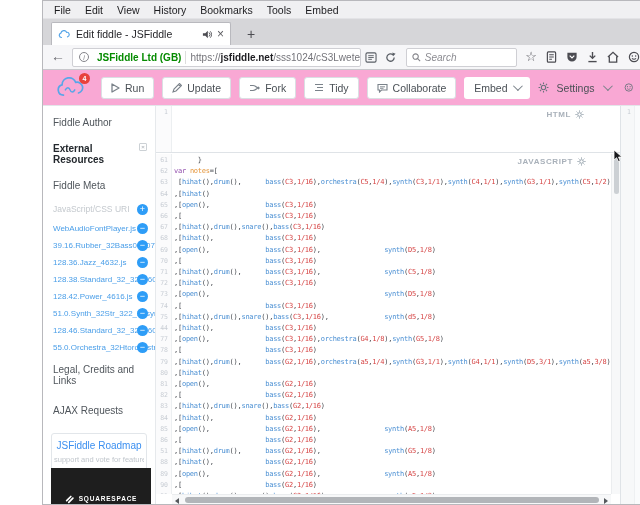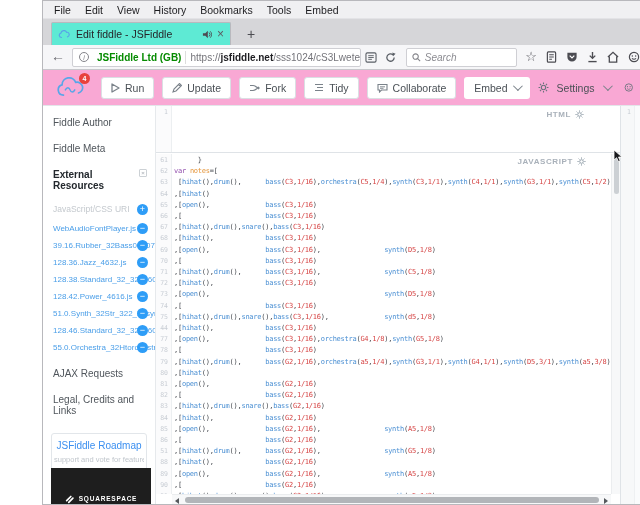--- a/index.html
+++ b/index.html
@@ -4,21 +4,21 @@
 <style>
   * { box-sizing: border-box; margin: 0; padding: 0; }
   html,body { width:640px; height:505px; }
   body { font-family:"Liberation Sans",sans-serif; background:#fff; }
   .window { position:relative; width:640px; height:505px; border:1px solid #b8b8bc; overflow:hidden; background:#fff;margin-left:42px; }
 
   
   .menubar { position:absolute; left:0; top:0; right:0; height:18px; background:#f0f0f2; display:flex; align-items:center; padding-left:4px; border-bottom:1px solid #e3e3e6; }
   .menubar span { font-size:10.5px; color:#1c1c1f; padding:2px 7px; cursor:default; }
   .tabbar { position:absolute; left:0; top:18px; right:0; height:26px; background:#d6d6d9; }
-  .tab { position:absolute; left:8px; bottom:0; width:180px; height:23px; background:#5eead4; border:1px solid #b9b9be; border-bottom:none; border-radius:2px 2px 0 0; display:flex; align-items:center; padding:0 6px; gap:5px;justify-content:flex-end; }
+  .tab { position:absolute; left:8px; bottom:0; width:180px; height:23px; background:#ffffff; border:1px solid #b9b9be; border-bottom:none; border-radius:2px 2px 0 0; display:flex; align-items:center; padding:0 6px; gap:5px;justify-content:flex-end; }
   .tab-title { flex:1; font-size:10.5px; color:#26262a; white-space:nowrap; overflow:hidden; }
   .tab-close { font-size:12px; color:#5c5c61; line-height:10px; }
   .newtab { position:absolute; left:196px; bottom:2px; font-size:14px; color:#4c4c52; padding:1px 8px; }
   .navbar { position:absolute; left:0; top:44px; right:0; height:25px; background:#f6f6f8; border-bottom:1px solid #c7c7cb; display:flex; align-items:center; }
   .back { font-size:14px; color:#6a6a70; padding:0 7px 2px 8px; }
   .urlbar { width:290px; height:19px; background:#fff; border:1px solid #cfcfd4; border-radius:2px; display:flex; align-items:center; padding:0 6px; gap:4px; overflow:hidden; }
   .info-i { width:10px; height:10px; border:1px solid #85858b; border-radius:50%; font-size:7px; color:#85858b; text-align:center; line-height:9px; font-style:italic; flex:none; }
   .secure { font-size:10px; color:#058b00; font-weight:bold; white-space:nowrap; }
   .vsep { width:1px; height:13px; background:#ddd; flex:none; }
   .url { font-size:10px; white-space:nowrap; }
@@ -237,41 +237,41 @@
           </svg>
         <span>Sign in</span>
       </div>
     </div>
   </div>
 
   <div class="main">
 
     <div class="sidebar">
       <div class="side-sec">Fiddle Author</div>
-      <div class="side-sec">Fiddle Meta</div>
       <div class="side-sec bold">
         <span>External Resources</span>
         <span class="help-box">×</span>
       </div>
+      <div class="side-sec">Fiddle Meta</div>
       <div class="uri-row">
         <span>JavaScript/CSS URI</span>
         <span class="circle-btn">+</span>
       </div>
       <div id="resource-list">
           <div class="res-row"><span>WebAudioFontPlayer.js</span><span class="circle-btn">−</span></div>
           <div class="res-row"><span>39.16.Rubber_32Bass000079_46_4</span><span class="circle-btn">−</span></div>
           <div class="res-row"><span>128.36.Jazz_4632.js</span><span class="circle-btn">−</span></div>
           <div class="res-row"><span>128.38.Standard_32_32_460.js</span><span class="circle-btn">−</span></div>
           <div class="res-row"><span>128.42.Power_4616.js</span><span class="circle-btn">−</span></div>
           <div class="res-row"><span>51.0.Synth_32Str_322_32synstrings2</span><span class="circle-btn">−</span></div>
           <div class="res-row"><span>128.46.Standard_32_32_460.js</span><span class="circle-btn">−</span></div>
           <div class="res-row"><span>55.0.Orchestra_32Htorchestrah_46</span><span class="circle-btn">−</span></div>
         </div>
+      <div class="side-sec">Legal, Credits and Links</div>
       <div class="side-sec" style="padding-top:12px;">AJAX Requests</div>
-      <div class="side-sec">Legal, Credits and Links</div>
       <div class="roadmap-box">
         <div class="roadmap-link">JSFiddle Roadmap</div>
         <div class="roadmap-sub">support and vote for features</div>
       </div>
       <div class="ad-box">
         <svg width="10" height="10" viewBox="0 0 12 12">
             <path d="M2 8 l5-5 M4.5 10 l5-5" stroke="#fff" stroke-width="2" stroke-linecap="round"></path>
           </svg>
         <span class="ad-brand">SQUARESPACE</span>
       </div>

